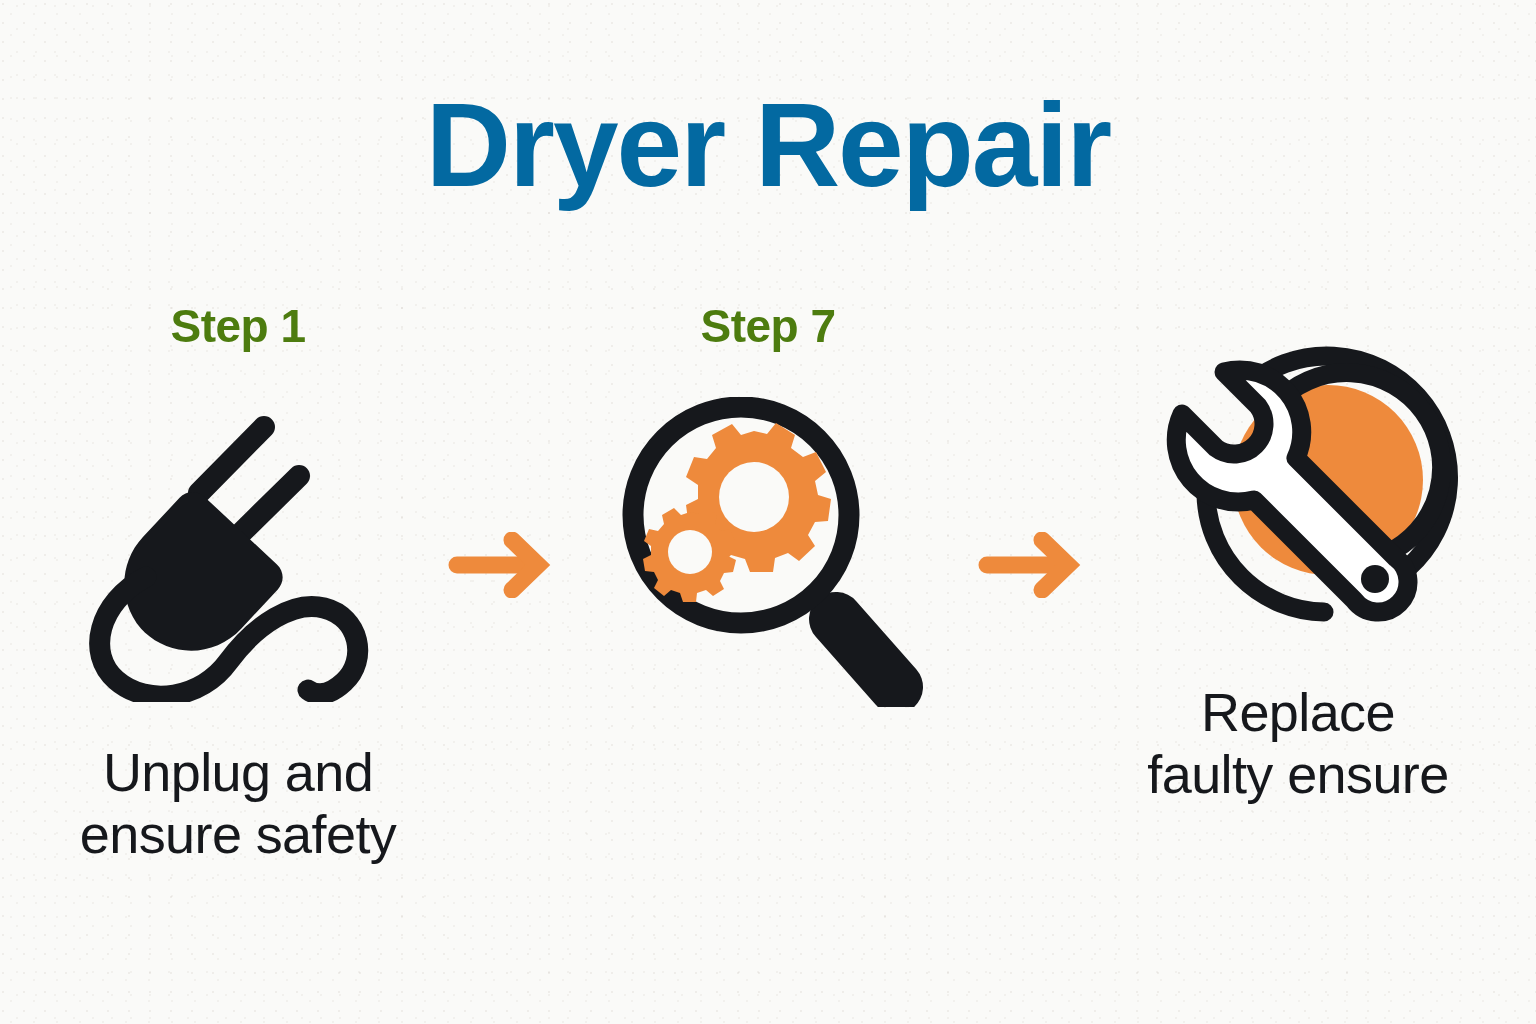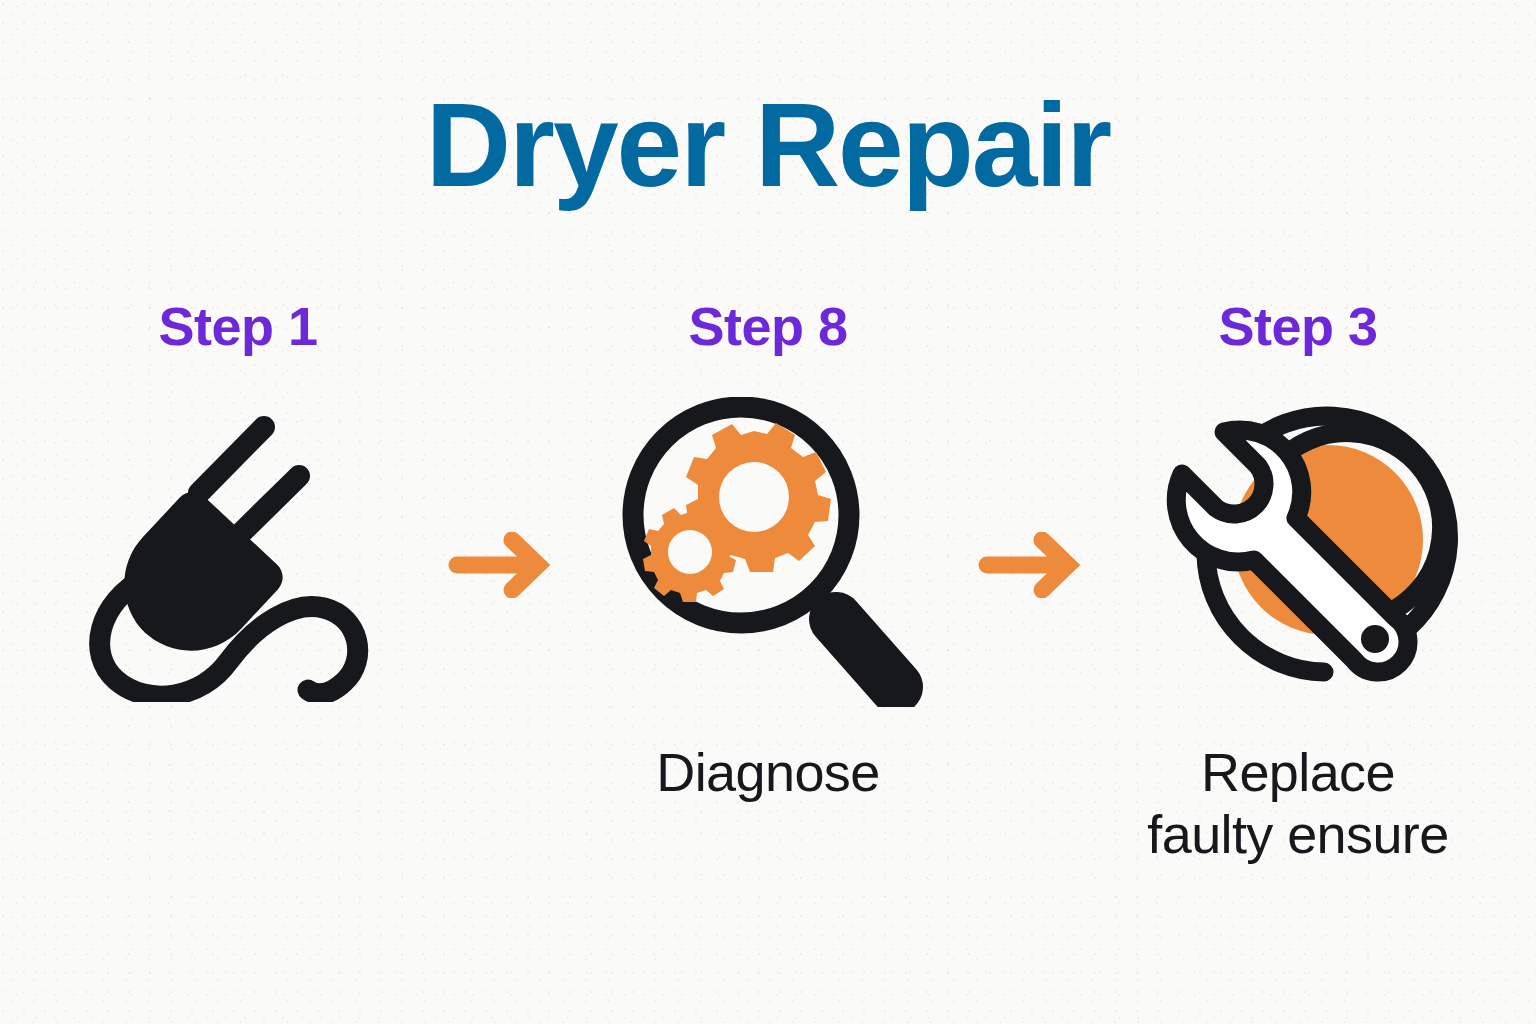--- a/index.html
+++ b/index.html
@@ -63,24 +63,24 @@
   }
 
   .step-column {
     width: 400px;
     display: flex;
     flex-direction: column;
     align-items: center;
   }
 
   .step-heading {
-    font-size: 54px;
+    font-size: 46px;
     font-weight: 700;
     letter-spacing: -0.5px;
-    color: #6d28d9;
+    color: #4d7c0f;
     line-height: 1;
     margin: 0;
     height: 60px;
     display: flex;
     align-items: center;
   }
 
   .step-icon {
     width: 340px;
     height: 320px;
@@ -147,33 +147,37 @@
 
           <path d="M 78 175
                    C 30 200 18 252 48 278
                    C 80 306 134 296 160 260
                    C 188 222 226 198 256 206
                    C 292 215 300 258 276 280
                    C 262 293 250 295 240 288" fill="none" stroke="#16181C" stroke-width="21" stroke-linecap="round"></path>
         </svg>
       </div>
 
+      <div class="step-caption">
+        <span class="cap-line">Unplug and</span>
+        <span class="cap-line">ensure safety</span>
+      </div>
     </div>
 
     <div class="arrow-cell">
       <svg viewBox="0 0 110 66" width="110" height="66">
         <g fill="none" stroke="#EE8A3C" stroke-width="17" stroke-linecap="round" stroke-linejoin="miter">
           <line x1="9" y1="33" x2="83" y2="33"></line>
           <polyline points="64,8 90,33 64,58"></polyline>
         </g>
       </svg>
     </div>
 
     <div class="step-column">
-      <div class="step-heading">Step 8</div>
+      <div class="step-heading">Step 7</div>
 
       <div class="step-icon">
         <svg viewBox="0 0 320 310" width="320" height="310">
 
           <line x1="228" y1="222" x2="288" y2="290" stroke="#16181C" stroke-width="54" stroke-linecap="round"></line>
 
           <circle cx="133" cy="118" r="108" fill="#FAFAF8" stroke="#16181C" stroke-width="21"></circle>
 
           <g transform="translate(146,100)">
             <path fill="#EE8A3C" d="
@@ -191,35 +195,33 @@
               L 38,-5 L 38,4 L 46,8 L 43,20 L 34,21 L 30,29 L 34,37 L 23,44 L 16,38
               L 7,41 L 6,50 L -7,50 L -10,41 L -19,38 L -26,44 L -36,36 L -32,28
               L -36,20 L -45,19 L -47,7 L -39,3 L -39,-6 L -46,-11 L -41,-23 L -32,-21
               L -26,-28 L -28,-37 L -16,-44 L -9,-37 Z"></path>
             <circle cx="0" cy="0" r="22" fill="#FAFAF8"></circle>
           </g>
         </svg>
       </div>
 
       <div class="step-caption">
-        <span class="cap-line">Diagnose</span>
       </div>
     </div>
 
     <div class="arrow-cell">
       <svg viewBox="0 0 110 66" width="110" height="66">
         <g fill="none" stroke="#EE8A3C" stroke-width="17" stroke-linecap="round" stroke-linejoin="miter">
           <line x1="9" y1="33" x2="83" y2="33"></line>
           <polyline points="64,8 90,33 64,58"></polyline>
         </g>
       </svg>
     </div>
 
     <div class="step-column">
-      <div class="step-heading">Step 3</div>
 
       <div class="step-icon">
         <svg viewBox="0 0 340 320" width="340" height="320">
 
           <path d="M 118 55
                    A 120 120 0 1 1 280 236" fill="none" stroke="#16181C" stroke-width="19" stroke-linecap="round"></path>
           <path d="M 78 162
                    A 120 120 0 0 0 196 280" fill="none" stroke="#16181C" stroke-width="19" stroke-linecap="round"></path>
 
           <circle cx="200" cy="148" r="95" fill="#EE8A3C"></circle>

